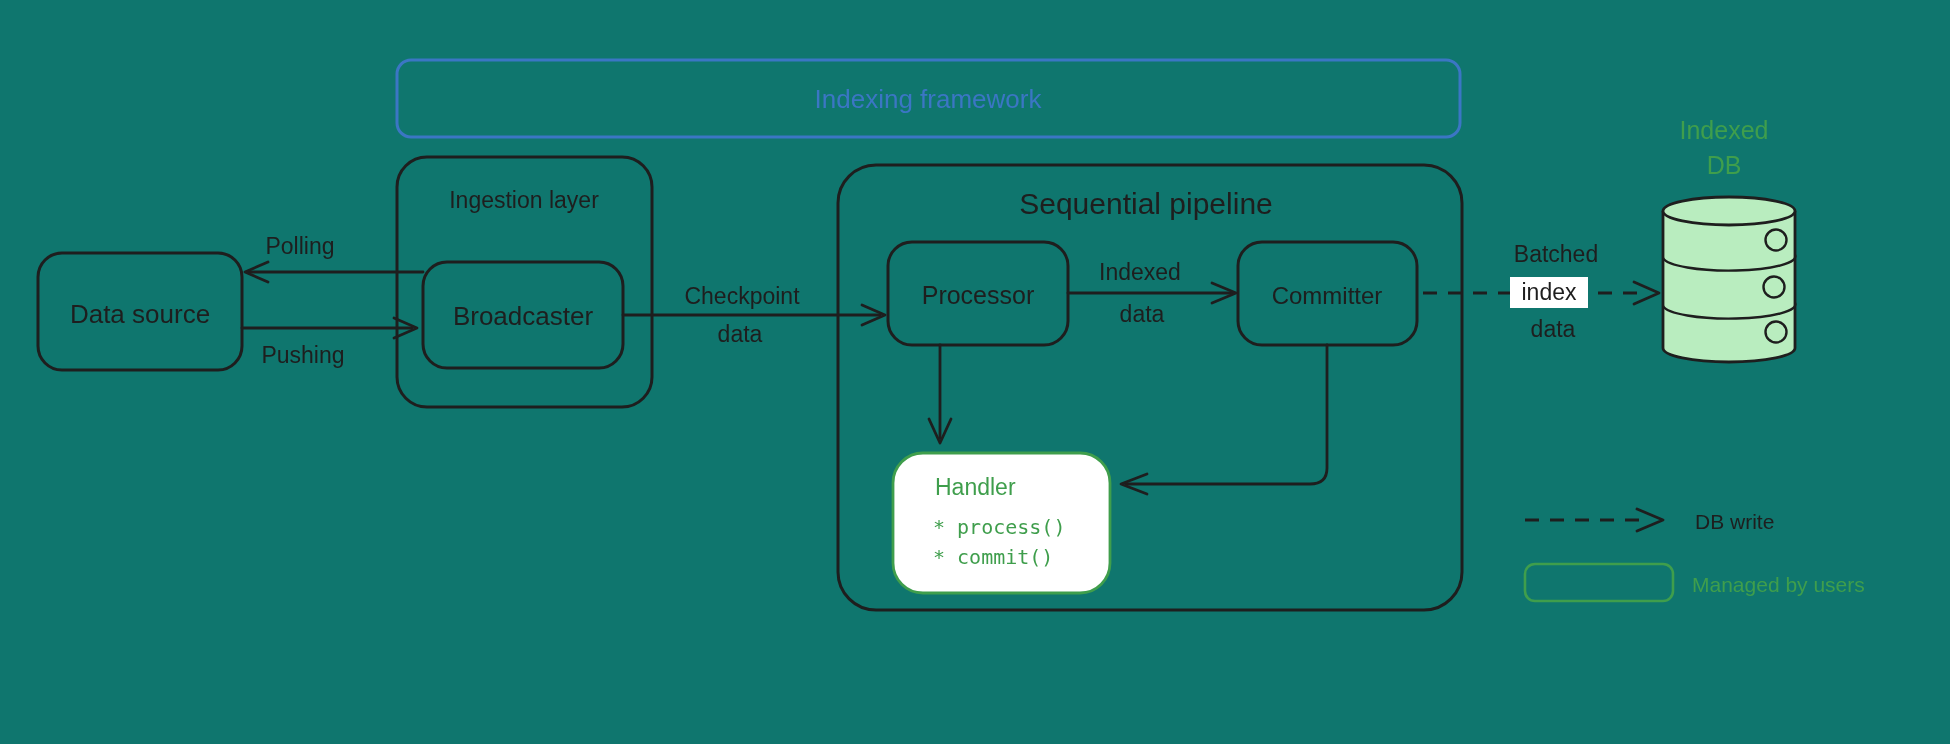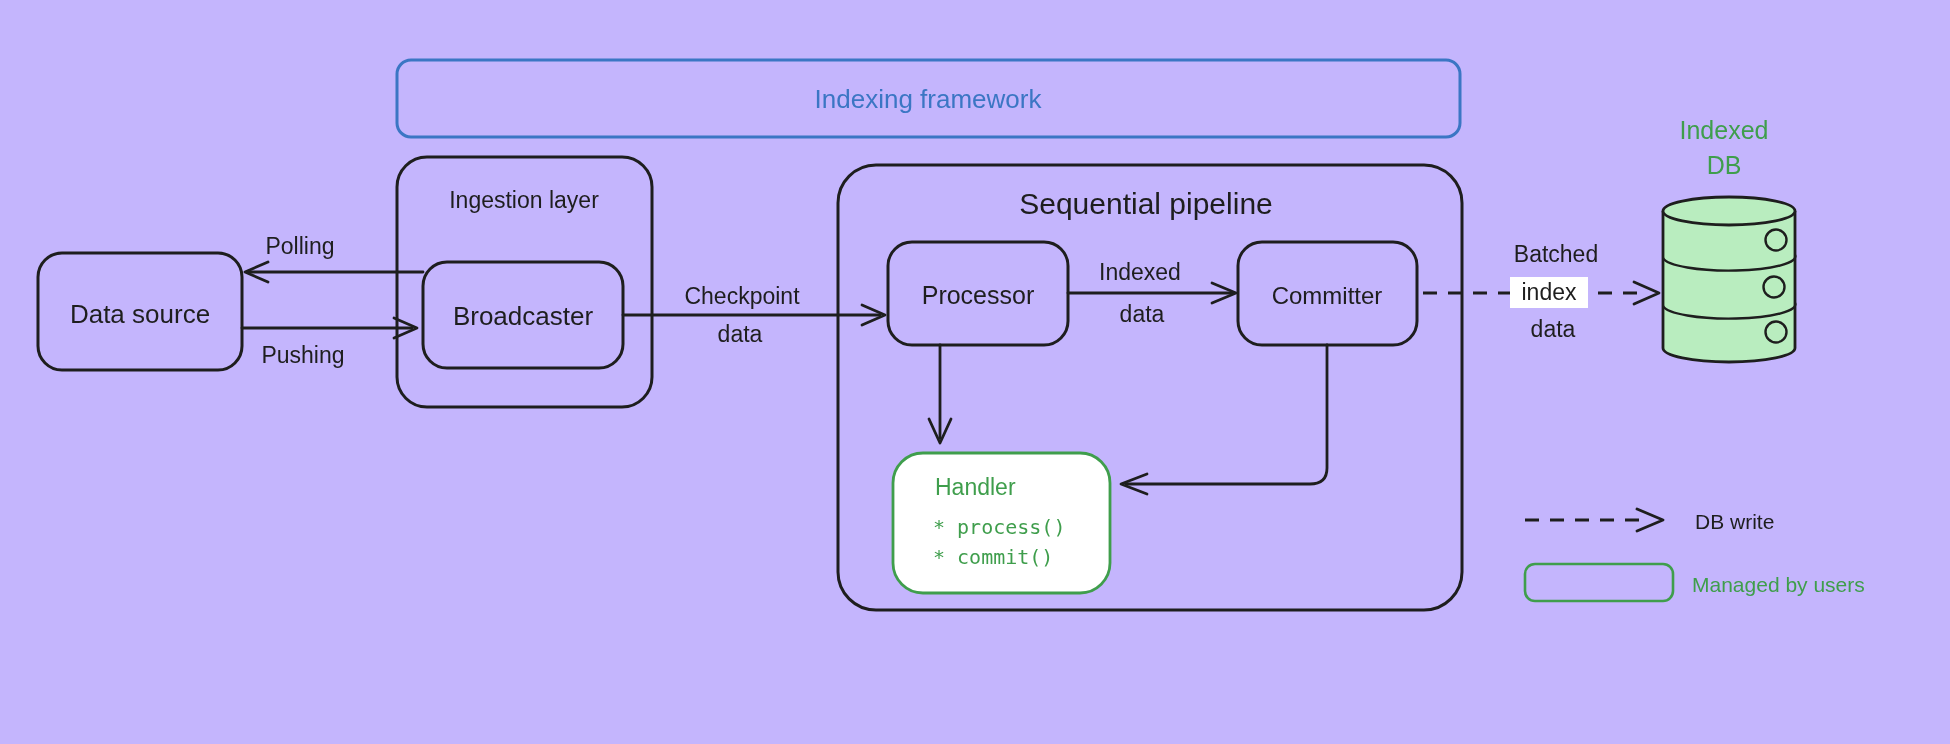--- a/index.html
+++ b/index.html
@@ -2,21 +2,21 @@
 <html style="--ink: #1e1e1e; --blue: #3b76c4; --green: #3f9e4c; --green_fill: #b9edbf;"><head>
 <meta charset="utf-8">
 <style>
   :root{
     --ink:#1e1e1e;
     --blue:#3b76c4;
     --green:#3f9e4c;
     --green_fill:#b9edbf;
   }
   html,body{margin:0;padding:0;background:#ffffff;}
-  .canvas{width:1950px;height:744px;background:#c4b5fd;position:relative;overflow:hidden;}
+  .canvas{width:1950px;height:744px;background:#0f766e;position:relative;overflow:hidden;}
   svg{display:block;}
   .hand{font-family:"Liberation Sans",sans-serif;fill:var(--ink);}
   .hand-blue{font-family:"Liberation Sans",sans-serif;fill:var(--blue);}
   .hand-green{font-family:"Liberation Sans",sans-serif;fill:var(--green);}
   .code{font-family:"DejaVu Sans Mono",monospace;fill:var(--green);}
   .box{fill:none;stroke:var(--ink);stroke-width:3;}
   .box-blue{fill:none;stroke:var(--blue);stroke-width:3;}
   .box-green{fill:#ffffff;stroke:var(--green);stroke-width:2.8;}
   .box-green-empty{fill:none;stroke:var(--green);stroke-width:2.6;}
   .edge{fill:none;stroke:var(--ink);stroke-width:2.8;stroke-linecap:round;stroke-linejoin:round;}

